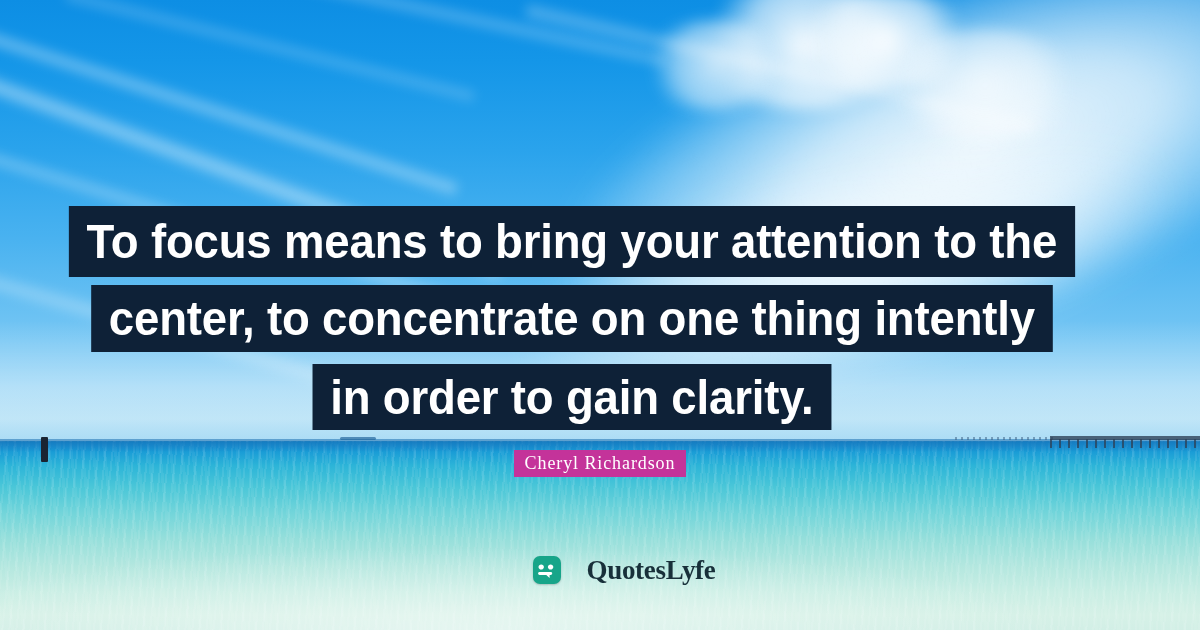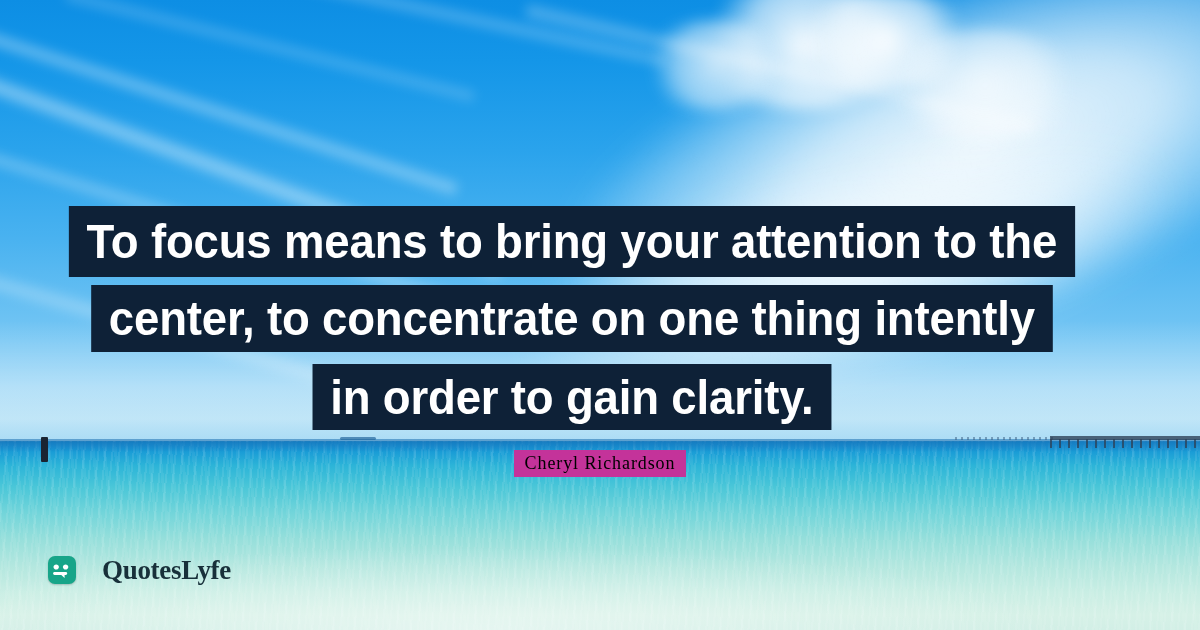--- a/index.html
+++ b/index.html
@@ -157,34 +157,34 @@
   .quote-line.l3 { margin-top:12px; line-height:66px; }
 
   
   .author-wrap {
     position:absolute; left:0; top:450px; width:1200px;
     display:flex; justify-content:center;
   }
   .author-badge {
     display:inline-block;
     background:#c4339a;
-    color:#000000;
+    color:#ffffff;
     font-family:"Liberation Serif", serif;
     font-size:18px;
     font-weight:400;
     letter-spacing:.9px;
     line-height:27px;
     padding:0 11px;
     white-space:nowrap;
   }
 
   
   .logo-wrap {
     position:absolute; left:0; top:556px; width:1200px;
-    display:flex; align-items:center; gap:26px;padding-left:48px;
+    display:flex; justify-content:center; align-items:center; gap:26px;padding-left:48px;
   }
   .logo-mark {
     width:28px; height:28px; border-radius:7px;
     background:#17a589;
     position:relative;
     flex:0 0 auto;
     box-shadow:0 1px 2px rgba(0,0,0,.2);
   }
   .logo-mark svg { position:absolute; left:0; top:0; }
   .logo-text {

